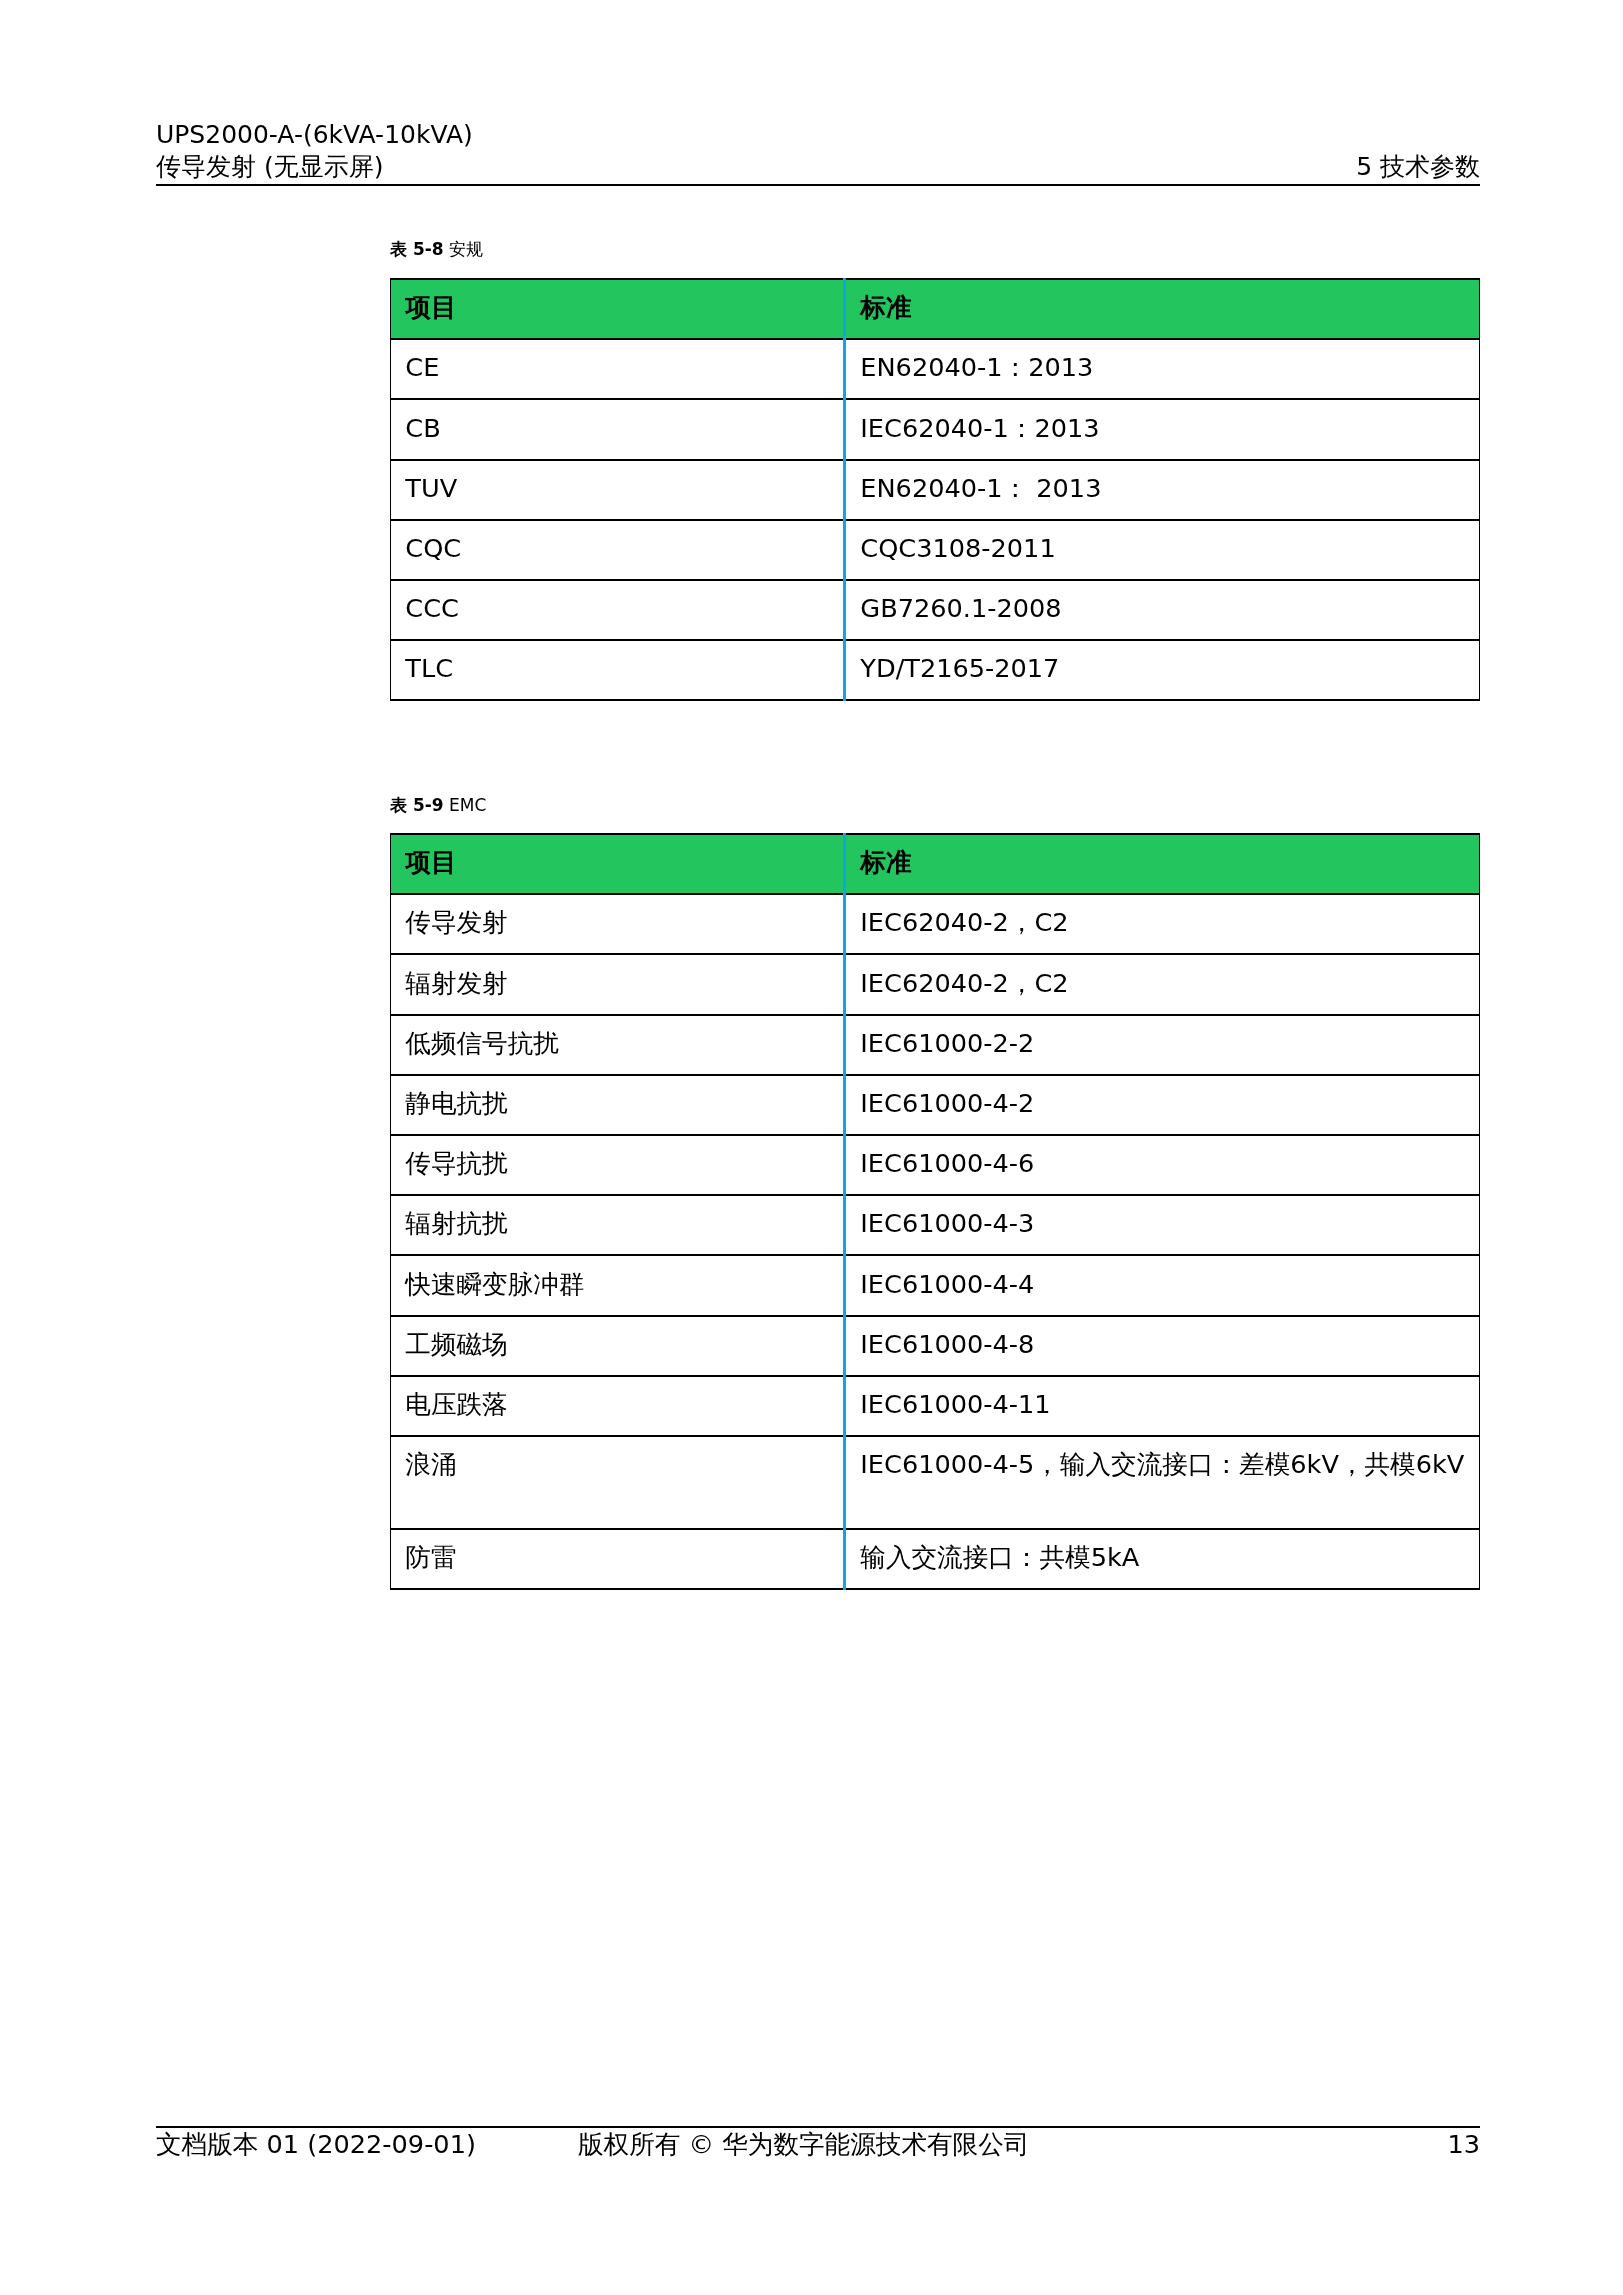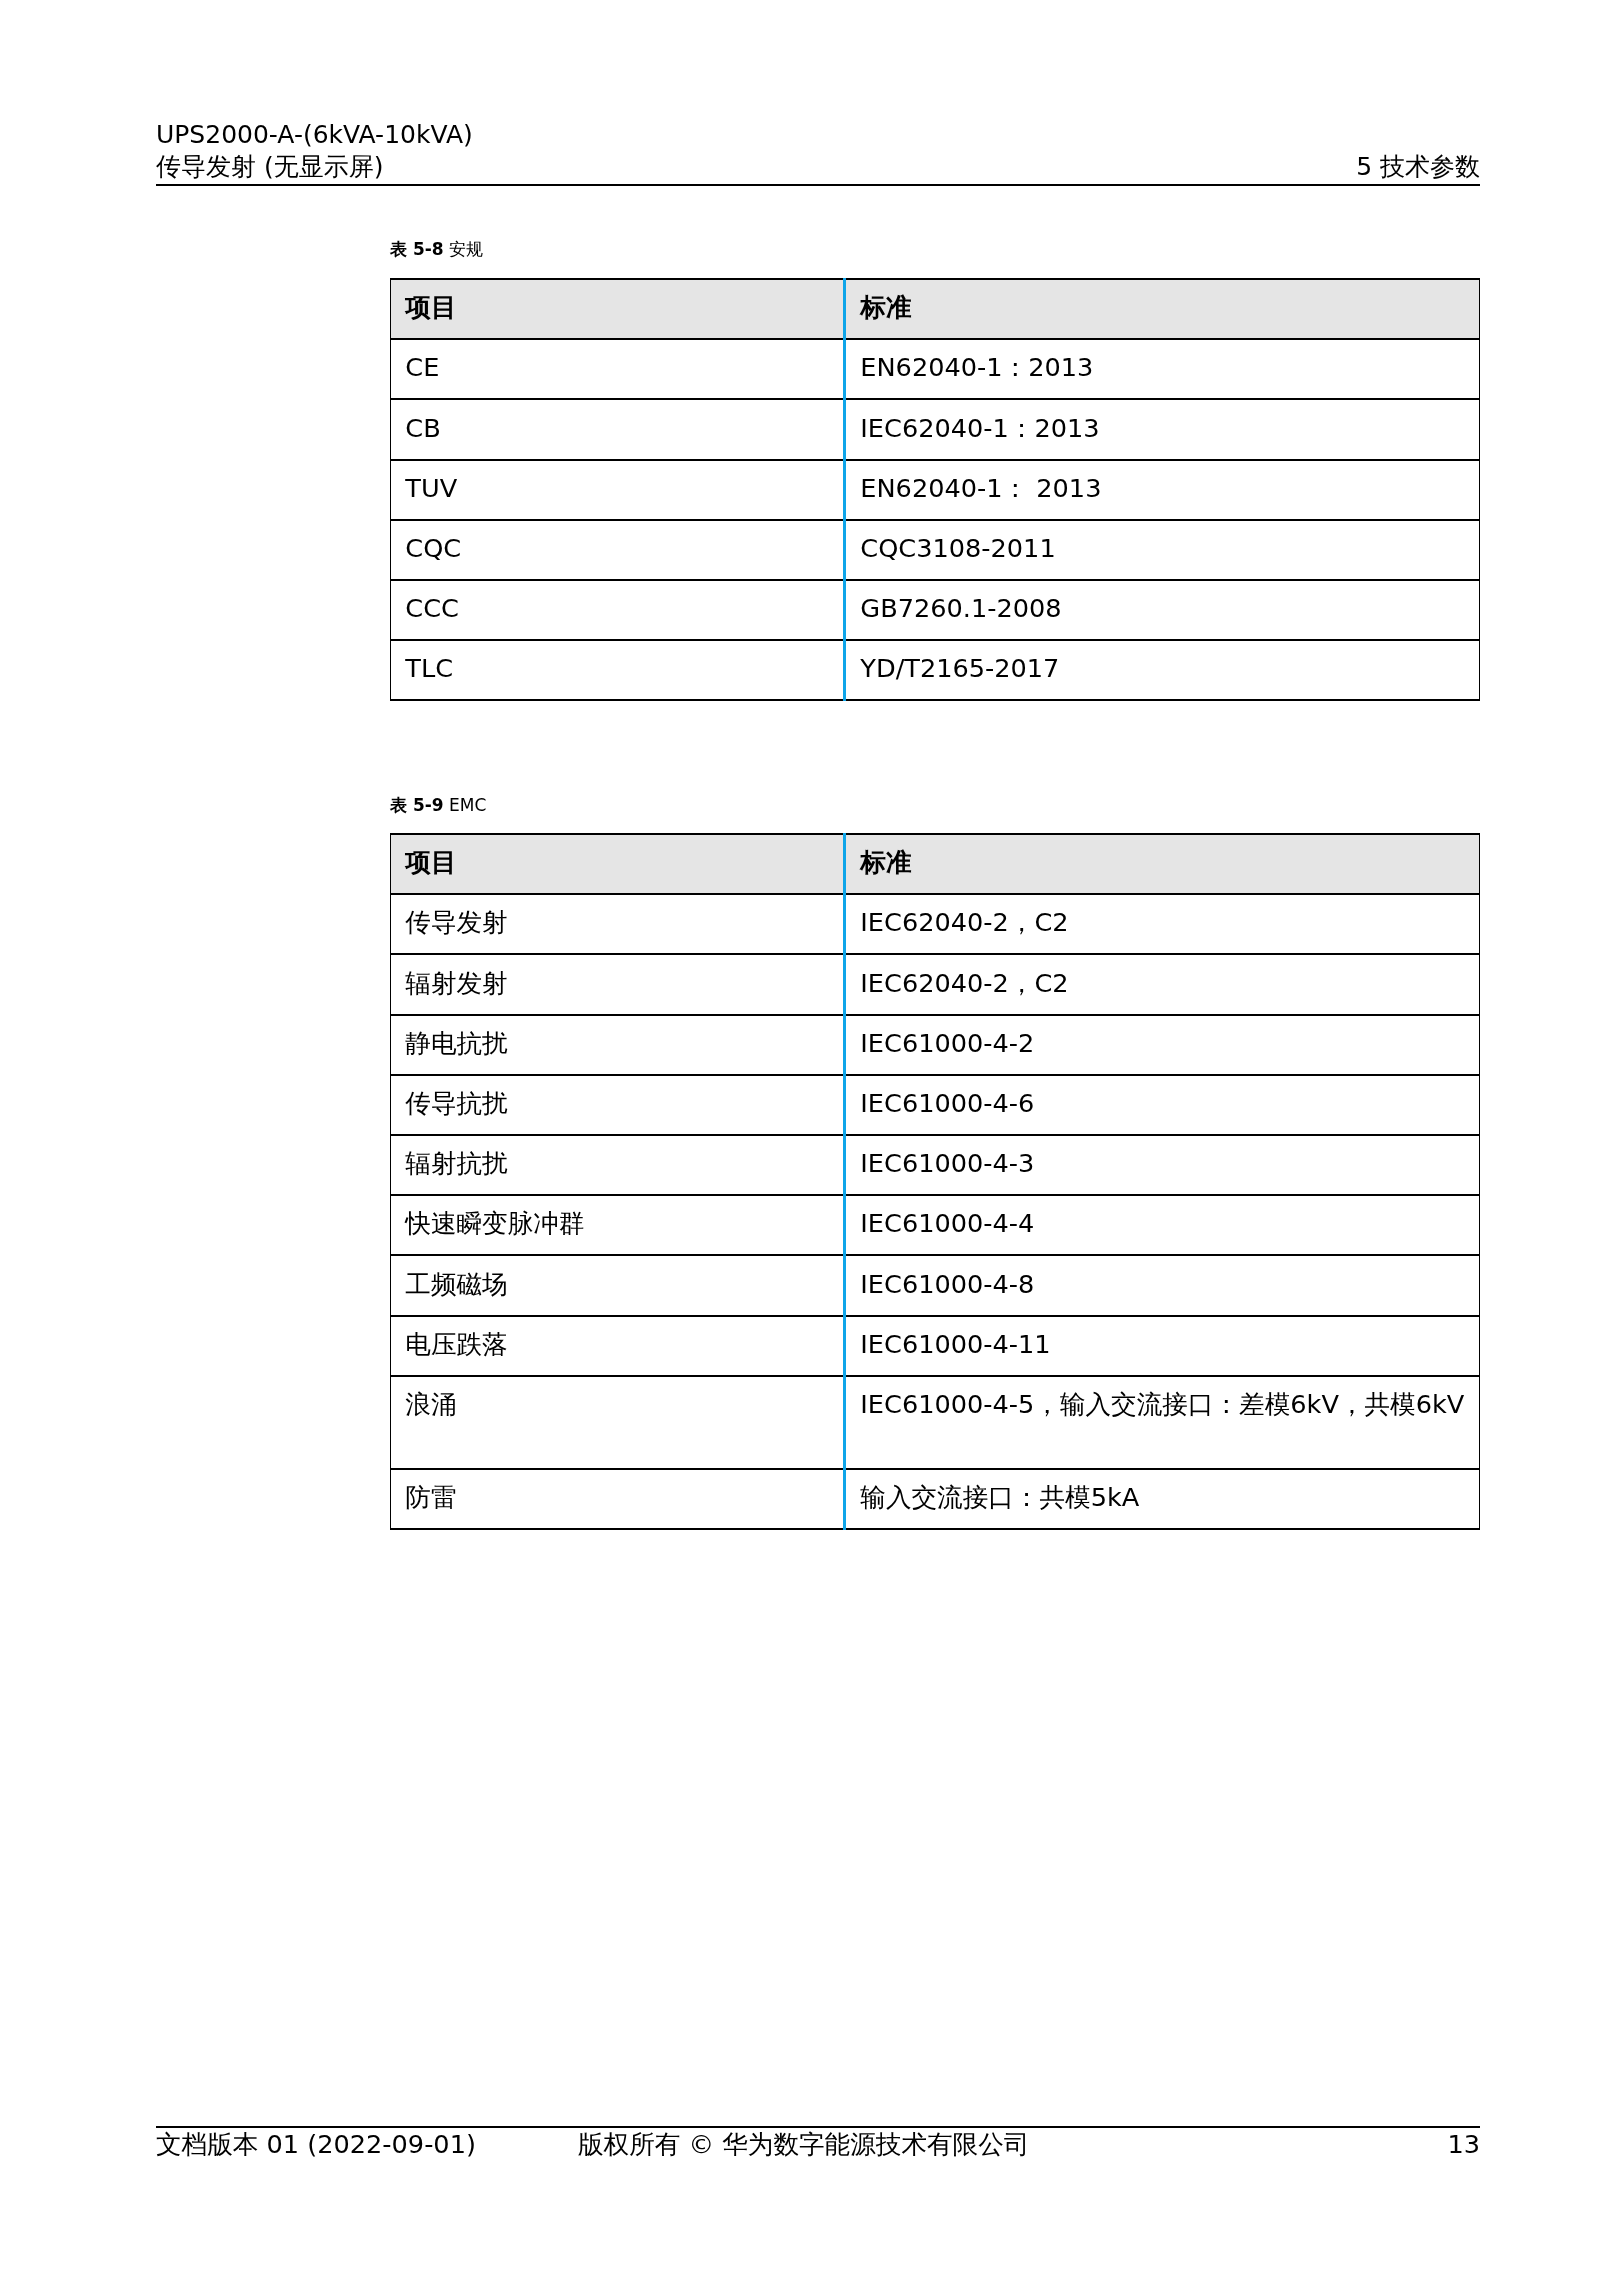--- a/index.html
+++ b/index.html
@@ -15,21 +15,21 @@
   table.spec {
     position: absolute; left: 390px; width: 1090px; border-collapse: collapse;
     font-size: 25.6px; table-layout: fixed;
   }
   table.spec td, table.spec th {
     border-left: 1.5px solid #000; border-right: 1.5px solid #000;
     border-top: 2px solid #000; border-bottom: 2px solid #000;
     text-align: left; vertical-align: top; padding: 11.2px 14.3px 0 14.3px;
     height: 47px; line-height: 33px; font-weight: normal;
   }
-  table.spec th { background: #e5e5e5; font-weight: bold; }
+  table.spec th { background: #22c55e; font-weight: bold; }
   table.spec td.inner, table.spec th.inner { border-right: 1px solid #000; }
   table.spec td.c2, table.spec th.c2 { border-left: 3px solid #0ea5e9; margin-top: 13px; }
   col.c1w { width: 454px; }
   .footer { position: absolute; top: 2128px; left: 156px; width: 1324px; font-size: 25.6px; line-height: 33px; }
   .footer .left { position: absolute; left: 0; }
   .footer .mid { position: absolute; left: 422px; }
   .footer .right { position: absolute; right: 0; }
 </style>
 </head>
 <body>
@@ -102,20 +102,24 @@
   <tbody>
     <tr>
         <td class="inner">传导发射</td>
         <td class="c2">IEC62040-2，C2</td>
       </tr>
     <tr>
         <td class="inner">辐射发射</td>
         <td class="c2">IEC62040-2，C2</td>
       </tr>
     <tr>
+        <td class="inner">低频信号抗扰</td>
+        <td class="c2">IEC61000-2-2</td>
+      </tr>
+    <tr>
         <td class="inner">静电抗扰</td>
         <td class="c2">IEC61000-4-2</td>
       </tr>
     <tr>
         <td class="inner">传导抗扰</td>
         <td class="c2">IEC61000-4-6</td>
       </tr>
     <tr>
         <td class="inner">辐射抗扰</td>
         <td class="c2">IEC61000-4-3</td>

